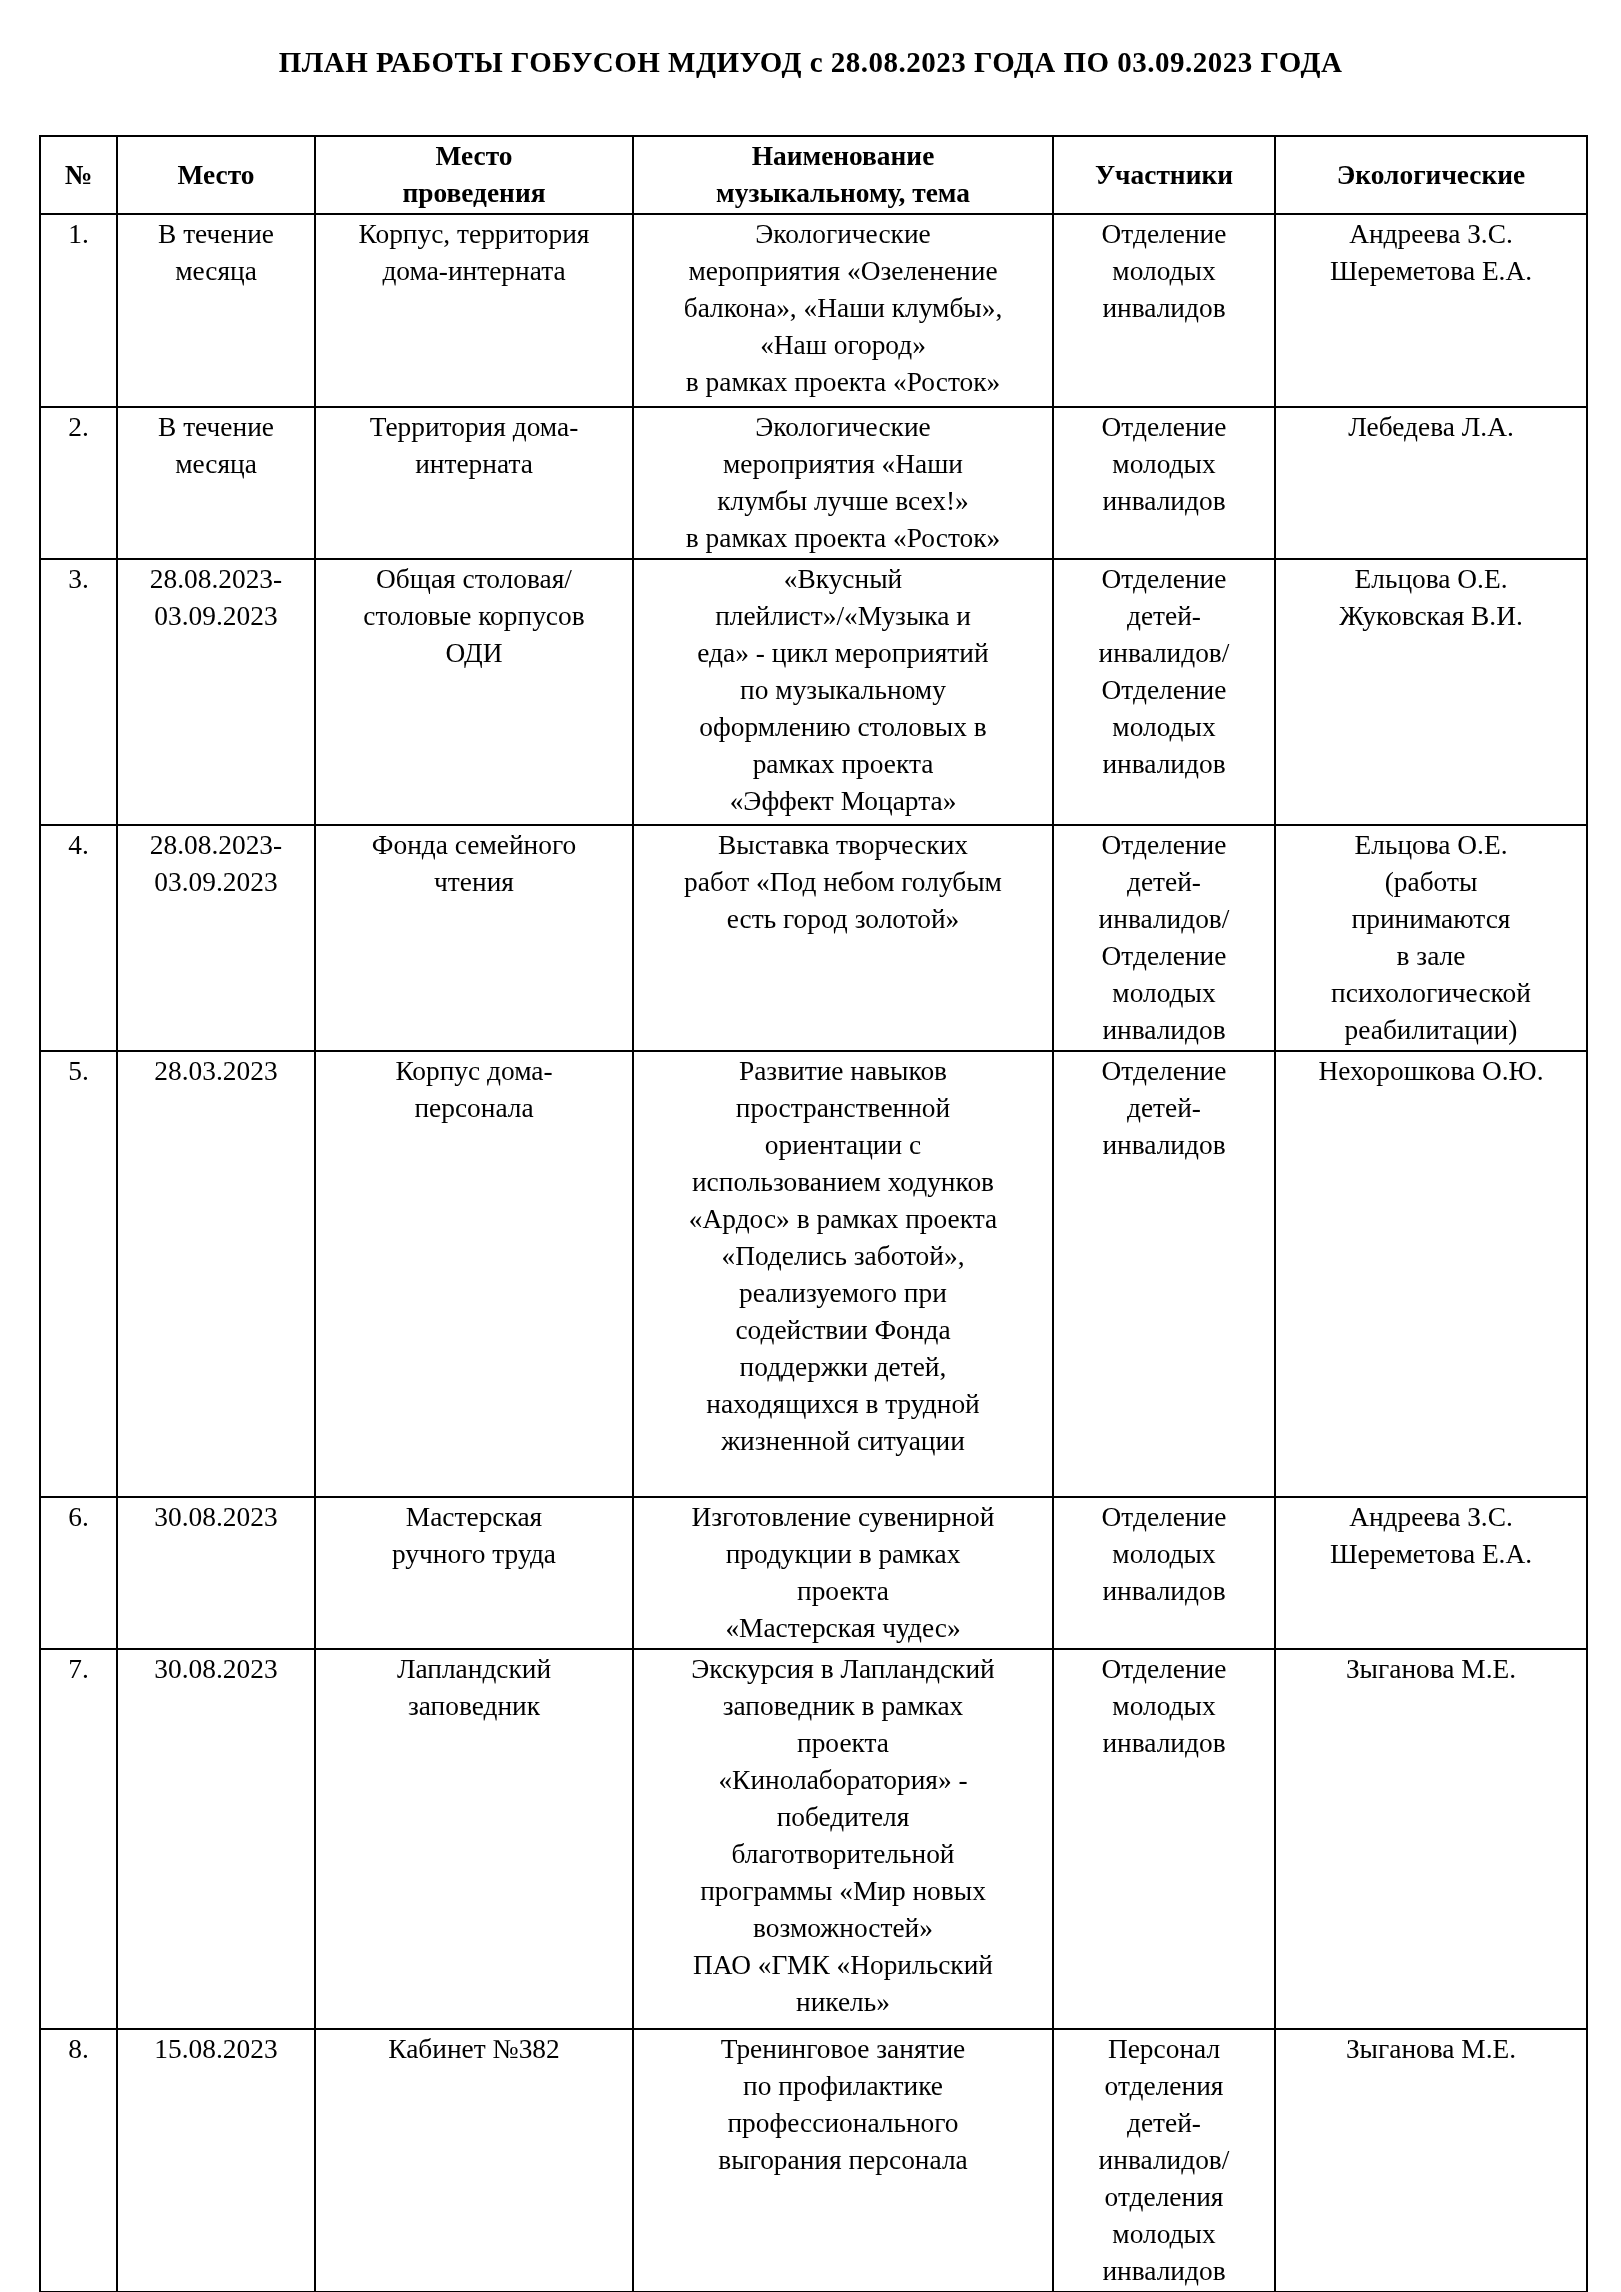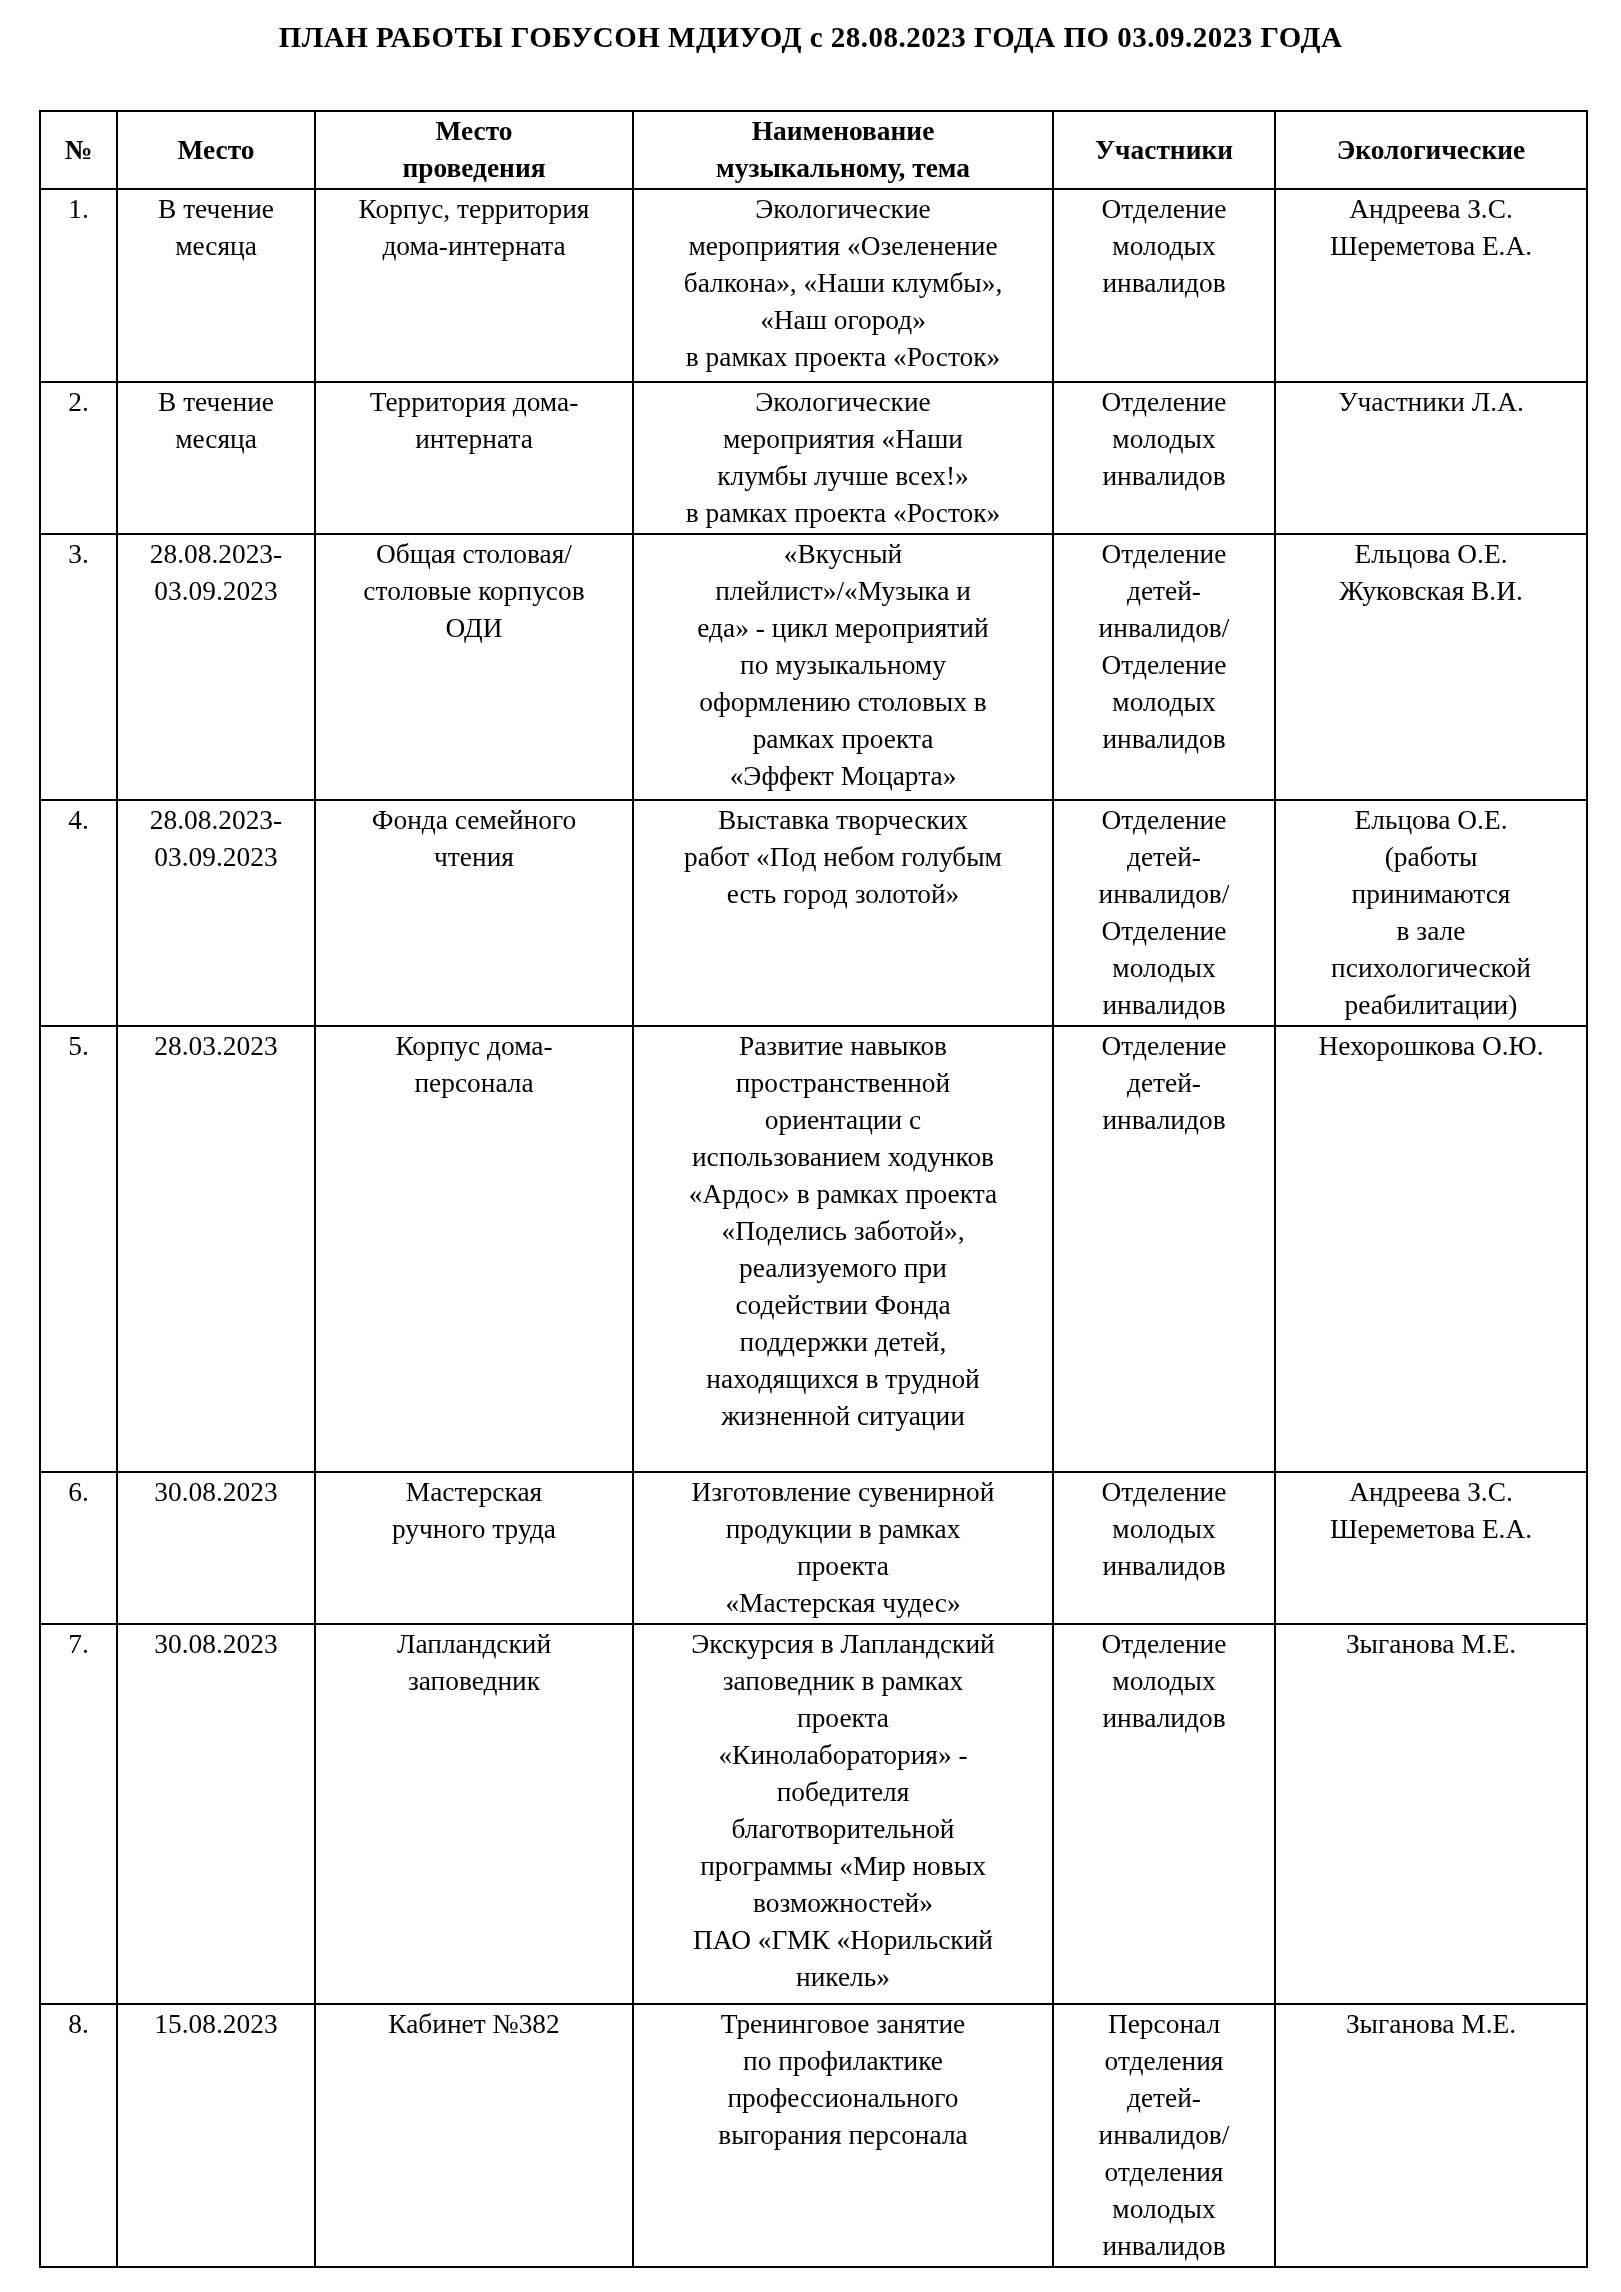--- a/index.html
+++ b/index.html
@@ -8,21 +8,21 @@
     background: #ffffff;
     color: #000000;
   }
   body {
     width: 1621px;
     height: 2293px;
     font-family: "Liberation Serif", "DejaVu Serif", serif;
     overflow: hidden;
   }
   .page-title {
-    margin-top: 20px;
+    margin-top: 45px;
     text-align: center;
     font-weight: bold;
     font-size: 29px;
     line-height: 35px;
     letter-spacing: 0.5px;
   }
   table.plan {
     border-collapse: collapse;
     table-layout: fixed;
     margin: 55px 0 0 39px;
@@ -98,21 +98,21 @@
 месяца</td>
       <td>Территория дома-
 интерната</td>
       <td>Экологические
 мероприятия «Наши
 клумбы лучше всех!»
 в рамках проекта «Росток»</td>
       <td>Отделение
 молодых
 инвалидов</td>
-      <td>Участники Л.А.</td>
+      <td>Лебедева Л.А.</td>
     </tr>
     <tr style="height:266px">
       <td>3.</td>
       <td>28.08.2023-
 03.09.2023</td>
       <td>Общая столовая/
 столовые корпусов
 ОДИ</td>
       <td>«Вкусный
 плейлист»/«Музыка и

